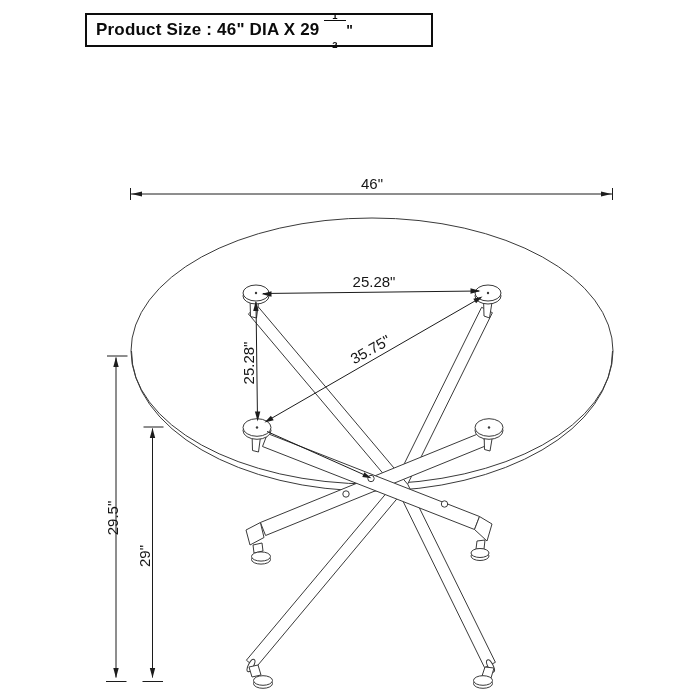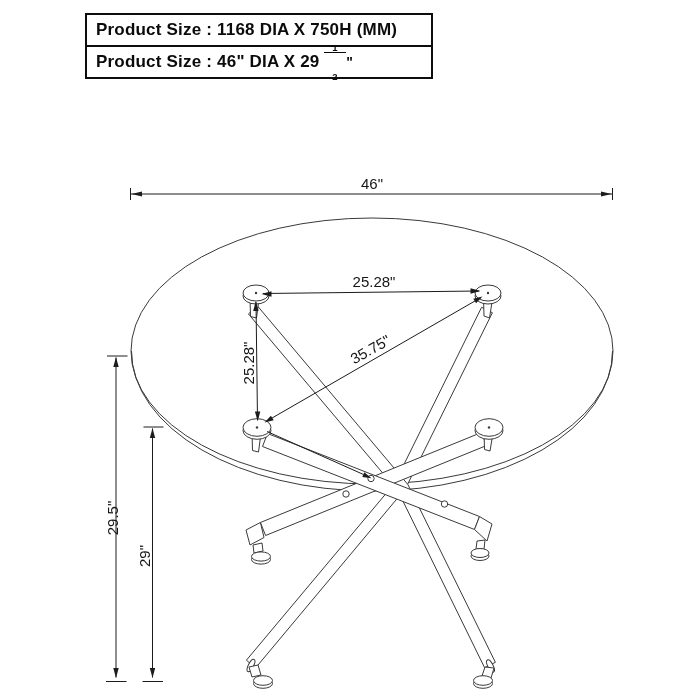--- a/index.html
+++ b/index.html
@@ -73,23 +73,20 @@
   .dimtext { fill: #161616; font-size: 15px; font-family: "Liberation Sans", sans-serif; }
   .dot     { fill: #3a3a3a; stroke: none; }
 </style>
 </head>
 <body>
 
 <div class="stage">
 
   <div class="size-table">
     <div class="size-row">
-      <span>Product Size : 1168 DIA X 750H (MM)</span>
-    </div>
-    <div class="size-row">
       <span>Product Size : 46" DIA X 29</span>
       <span class="frac">
         <span class="num">1</span>
         <span class="den">2</span>
       </span>
       <span class="frac-quote">"</span>
     </div>
   </div>
 
   <svg class="drawing" width="700" height="700" viewBox="0 0 700 700">

